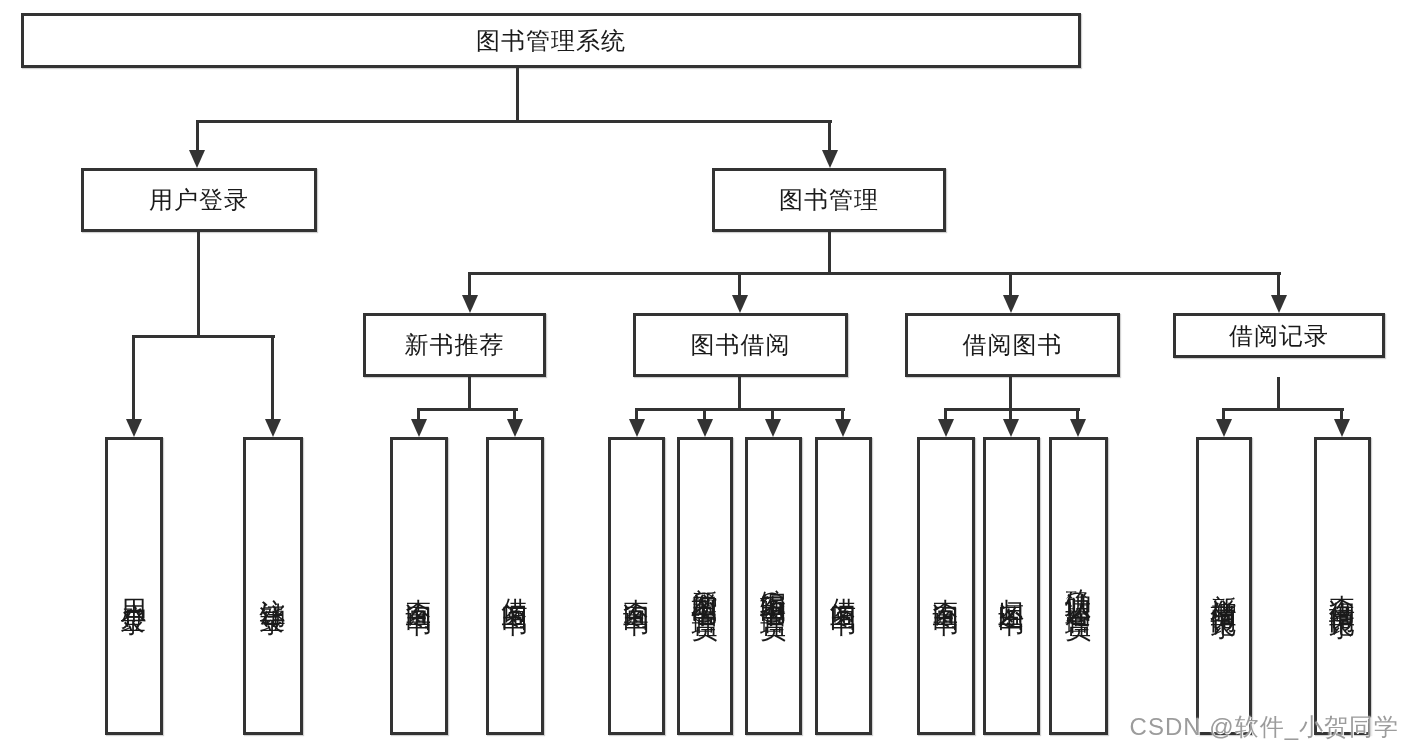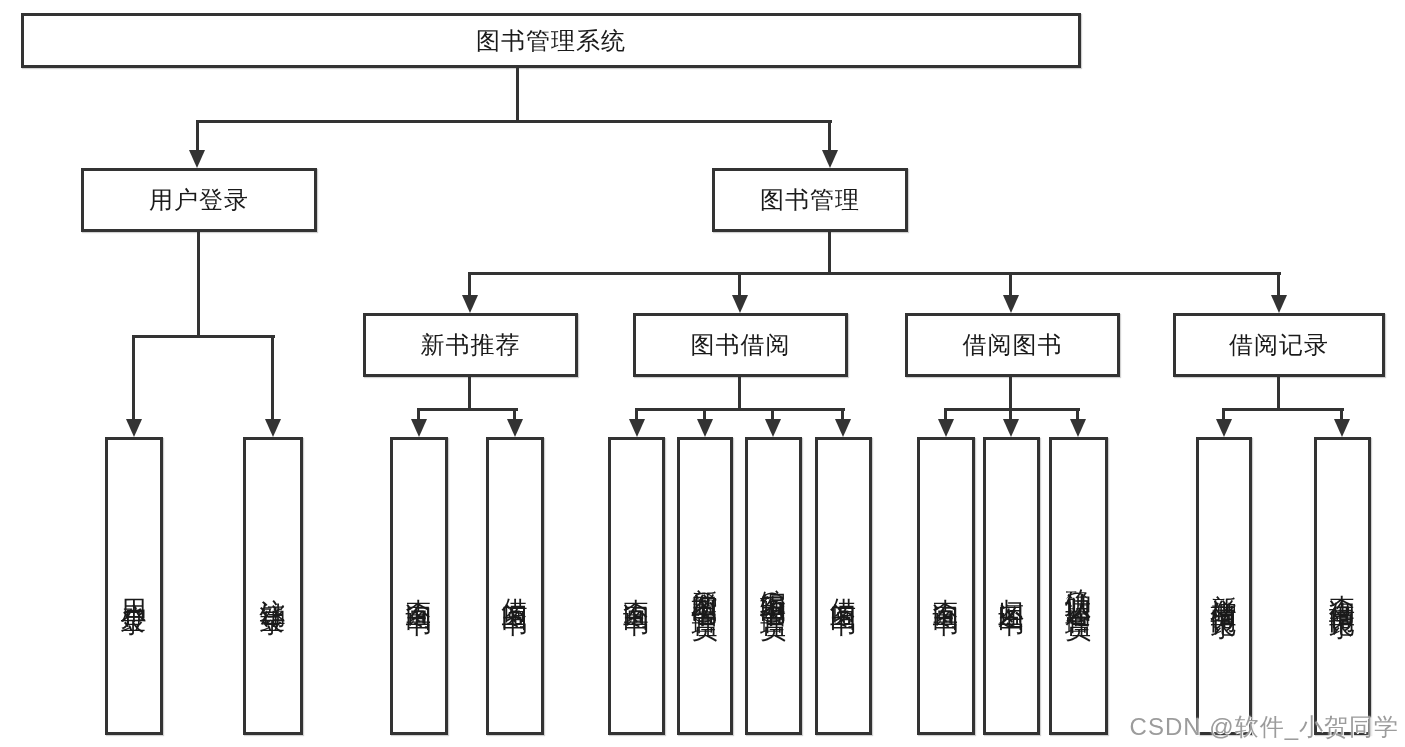--- a/index.html
+++ b/index.html
@@ -46,21 +46,21 @@
   <div class="vl" style="left:516px;top:68px;height:52px;"></div>
   <div class="hl" style="left:196px;top:120px;width:636px;"></div>
   <div class="vl" style="left:196px;top:120px;height:32px;"></div>
   <div class="tri" style="left:189px;top:150px;"></div>
   <div class="vl" style="left:828px;top:120px;height:32px;"></div>
   <div class="tri" style="left:822px;top:150px;"></div>
 
   <div class="box hbox" style="left:81px;top:168px;width:236px;height:64px;">
     <span>用户登录</span>
   </div>
-  <div class="box hbox" style="left:712px;top:168px;width:196px;height:64px;">
+  <div class="box hbox" style="left:712px;top:168px;width:234px;height:64px;">
     <span>图书管理</span>
   </div>
 
   <div class="vl" style="left:197px;top:232px;height:103px;"></div>
   <div class="hl" style="left:132px;top:335px;width:143px;"></div>
   <div class="vl" style="left:132px;top:335px;height:84px;"></div>
   <div class="tri" style="left:126px;top:419px;"></div>
   <div class="vl" style="left:271px;top:335px;height:84px;"></div>
   <div class="tri" style="left:265px;top:419px;"></div>
 
@@ -68,30 +68,30 @@
   <div class="hl" style="left:468px;top:272px;width:813px;"></div>
   <div class="vl" style="left:468px;top:272px;height:23px;"></div>
   <div class="tri" style="left:462px;top:295px;"></div>
   <div class="vl" style="left:738px;top:272px;height:23px;"></div>
   <div class="tri" style="left:732px;top:295px;"></div>
   <div class="vl" style="left:1009px;top:272px;height:23px;"></div>
   <div class="tri" style="left:1003px;top:295px;"></div>
   <div class="vl" style="left:1277px;top:272px;height:23px;"></div>
   <div class="tri" style="left:1271px;top:295px;"></div>
 
-  <div class="box hbox" style="left:363px;top:313px;width:215px;height:64px;">
+  <div class="box hbox" style="left:363px;top:313px;width:183px;height:64px;">
     <span>新书推荐</span>
   </div>
   <div class="box hbox" style="left:633px;top:313px;width:215px;height:64px;">
     <span>图书借阅</span>
   </div>
   <div class="box hbox" style="left:905px;top:313px;width:215px;height:64px;">
     <span>借阅图书</span>
   </div>
-  <div class="box hbox" style="left:1173px;top:313px;width:212px;height:64px;">
+  <div class="box hbox" style="left:1173px;top:313px;width:212px;height:45px;">
     <span>借阅记录</span>
   </div>
 
   <div class="vl" style="left:468px;top:377px;height:31px;"></div>
   <div class="hl" style="left:417px;top:408px;width:101px;"></div>
   <div class="vl" style="left:417px;top:408px;height:11px;"></div>
   <div class="tri" style="left:411px;top:419px;"></div>
   <div class="vl" style="left:513px;top:408px;height:11px;"></div>
   <div class="tri" style="left:507px;top:419px;"></div>
 

